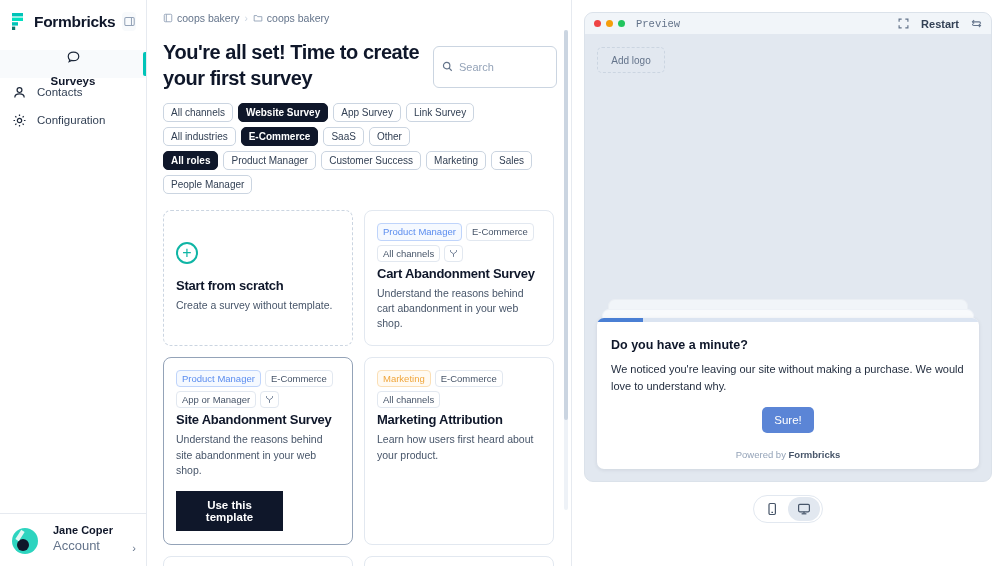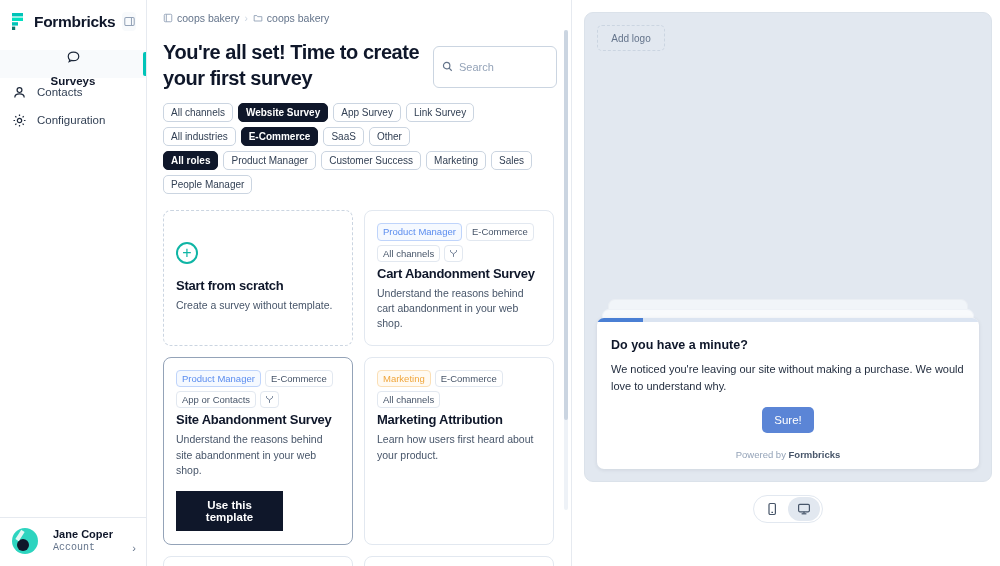--- a/index.html
+++ b/index.html
@@ -59,21 +59,21 @@
   .avatar::before {
     content:""; position:absolute; left:5px; top:11px;
     width:12px; height:12px; border-radius:50%; background:#0f172a;
   }
   .avatar::after {
     content:""; position:absolute; left:6px; top:2px;
     width:4px; height:11px; background:#e2f7f3; transform: rotate(32deg);
   }
   .account-text { flex: 1; line-height: 1.25; }
   .account-name { font-size: 11px; font-weight: bold; color: #0f172a; }
-  .account-sub { font-size: 10px; color: #64748b; font-family: Liberation Mono, monospace; }
+  .account-sub { font-size: 13px; color: #64748b; }
   .chevron-right { color: #64748b; font-size: 11px; }
 
   
   .main {
     width: 853px; height: 566px; display: flex; background: #ffffff;
   }
   .list-col {
     width: 424px; flex: 0 0 424px; height: 566px;
     position: relative; overflow: hidden; padding-left: 16px;
   }
@@ -390,21 +390,21 @@
           <div class="card-title">Cart Abandonment Survey</div>
           <div class="card-desc">Understand the reasons behind cart abandonment in your web shop.</div>
         </div>
 
         <div class="card highlight">
           <div class="tag-row">
             <span class="tag role-pm">Product Manager</span>
             <span class="tag">E-Commerce</span>
           </div>
           <div class="tag-row">
-            <span class="tag">App or Contacts</span>
+            <span class="tag">App or Manager</span>
             <span class="tag icon-tag">
               <svg width="9" height="9" viewBox="0 0 12 12" fill="none" stroke="currentColor" stroke-width="1.2">
                 <path d="M2 1.5v2.1L6 6.6v3.9"></path>
                   <path d="M10 1.5v2.1L6 6.6"></path>
               </svg>
             </span>
           </div>
           <div class="card-title">Site Abandonment Survey</div>
           <div class="card-desc">Understand the reasons behind site abandonment in your web shop.</div>
           <button class="use-btn">Use this template</button>
@@ -440,20 +440,40 @@
 
       <div class="list-scrollbar">
         <div class="list-scrollbar-thumb"></div>
       </div>
     </section>
 
     <div class="col-divider"></div>
 
     <section class="preview-col">
       <div class="preview-frame">
+        <div class="preview-bar">
+          <span class="dot red"></span>
+          <span class="dot yellow"></span>
+          <span class="dot green"></span>
+          <span class="preview-label">Preview</span>
+          <span class="pv-icon">
+            <svg width="11" height="11" viewBox="0 0 12 12" fill="none" stroke="currentColor" stroke-width="1.3">
+              <path d="M1.2 4V1.2H4M8 1.2h2.8V4M10.8 8v2.8H8M4 10.8H1.2V8"></path>
+            </svg>
+          </span>
+          <span class="restart-label">Restart</span>
+          <span class="pv-icon">
+            <svg width="11" height="11" viewBox="0 0 12 12" fill="none" stroke="currentColor" stroke-width="1.2">
+              <path d="M1.6 4.2h7.2a1.6 1.6 0 0 1 1.6 1.6v.6"></path>
+                <path d="M3.4 2.4 1.6 4.2l1.8 1.8"></path>
+              <path d="M10.4 8.2H3.2a1.6 1.6 0 0 1-1.6-1.6v-.4"></path>
+                <path d="M8.6 10 10.4 8.2 8.6 6.4"></path>
+            </svg>
+          </span>
+        </div>
 
         <div class="preview-body">
           <div class="add-logo">Add logo</div>
 
           <div class="survey-stack">
             <div class="stack-back2"></div>
             <div class="stack-back1"></div>
             <div class="survey-card">
               <div class="progress-track">
                 <div class="progress-fill" style="width: 12%;"></div>

